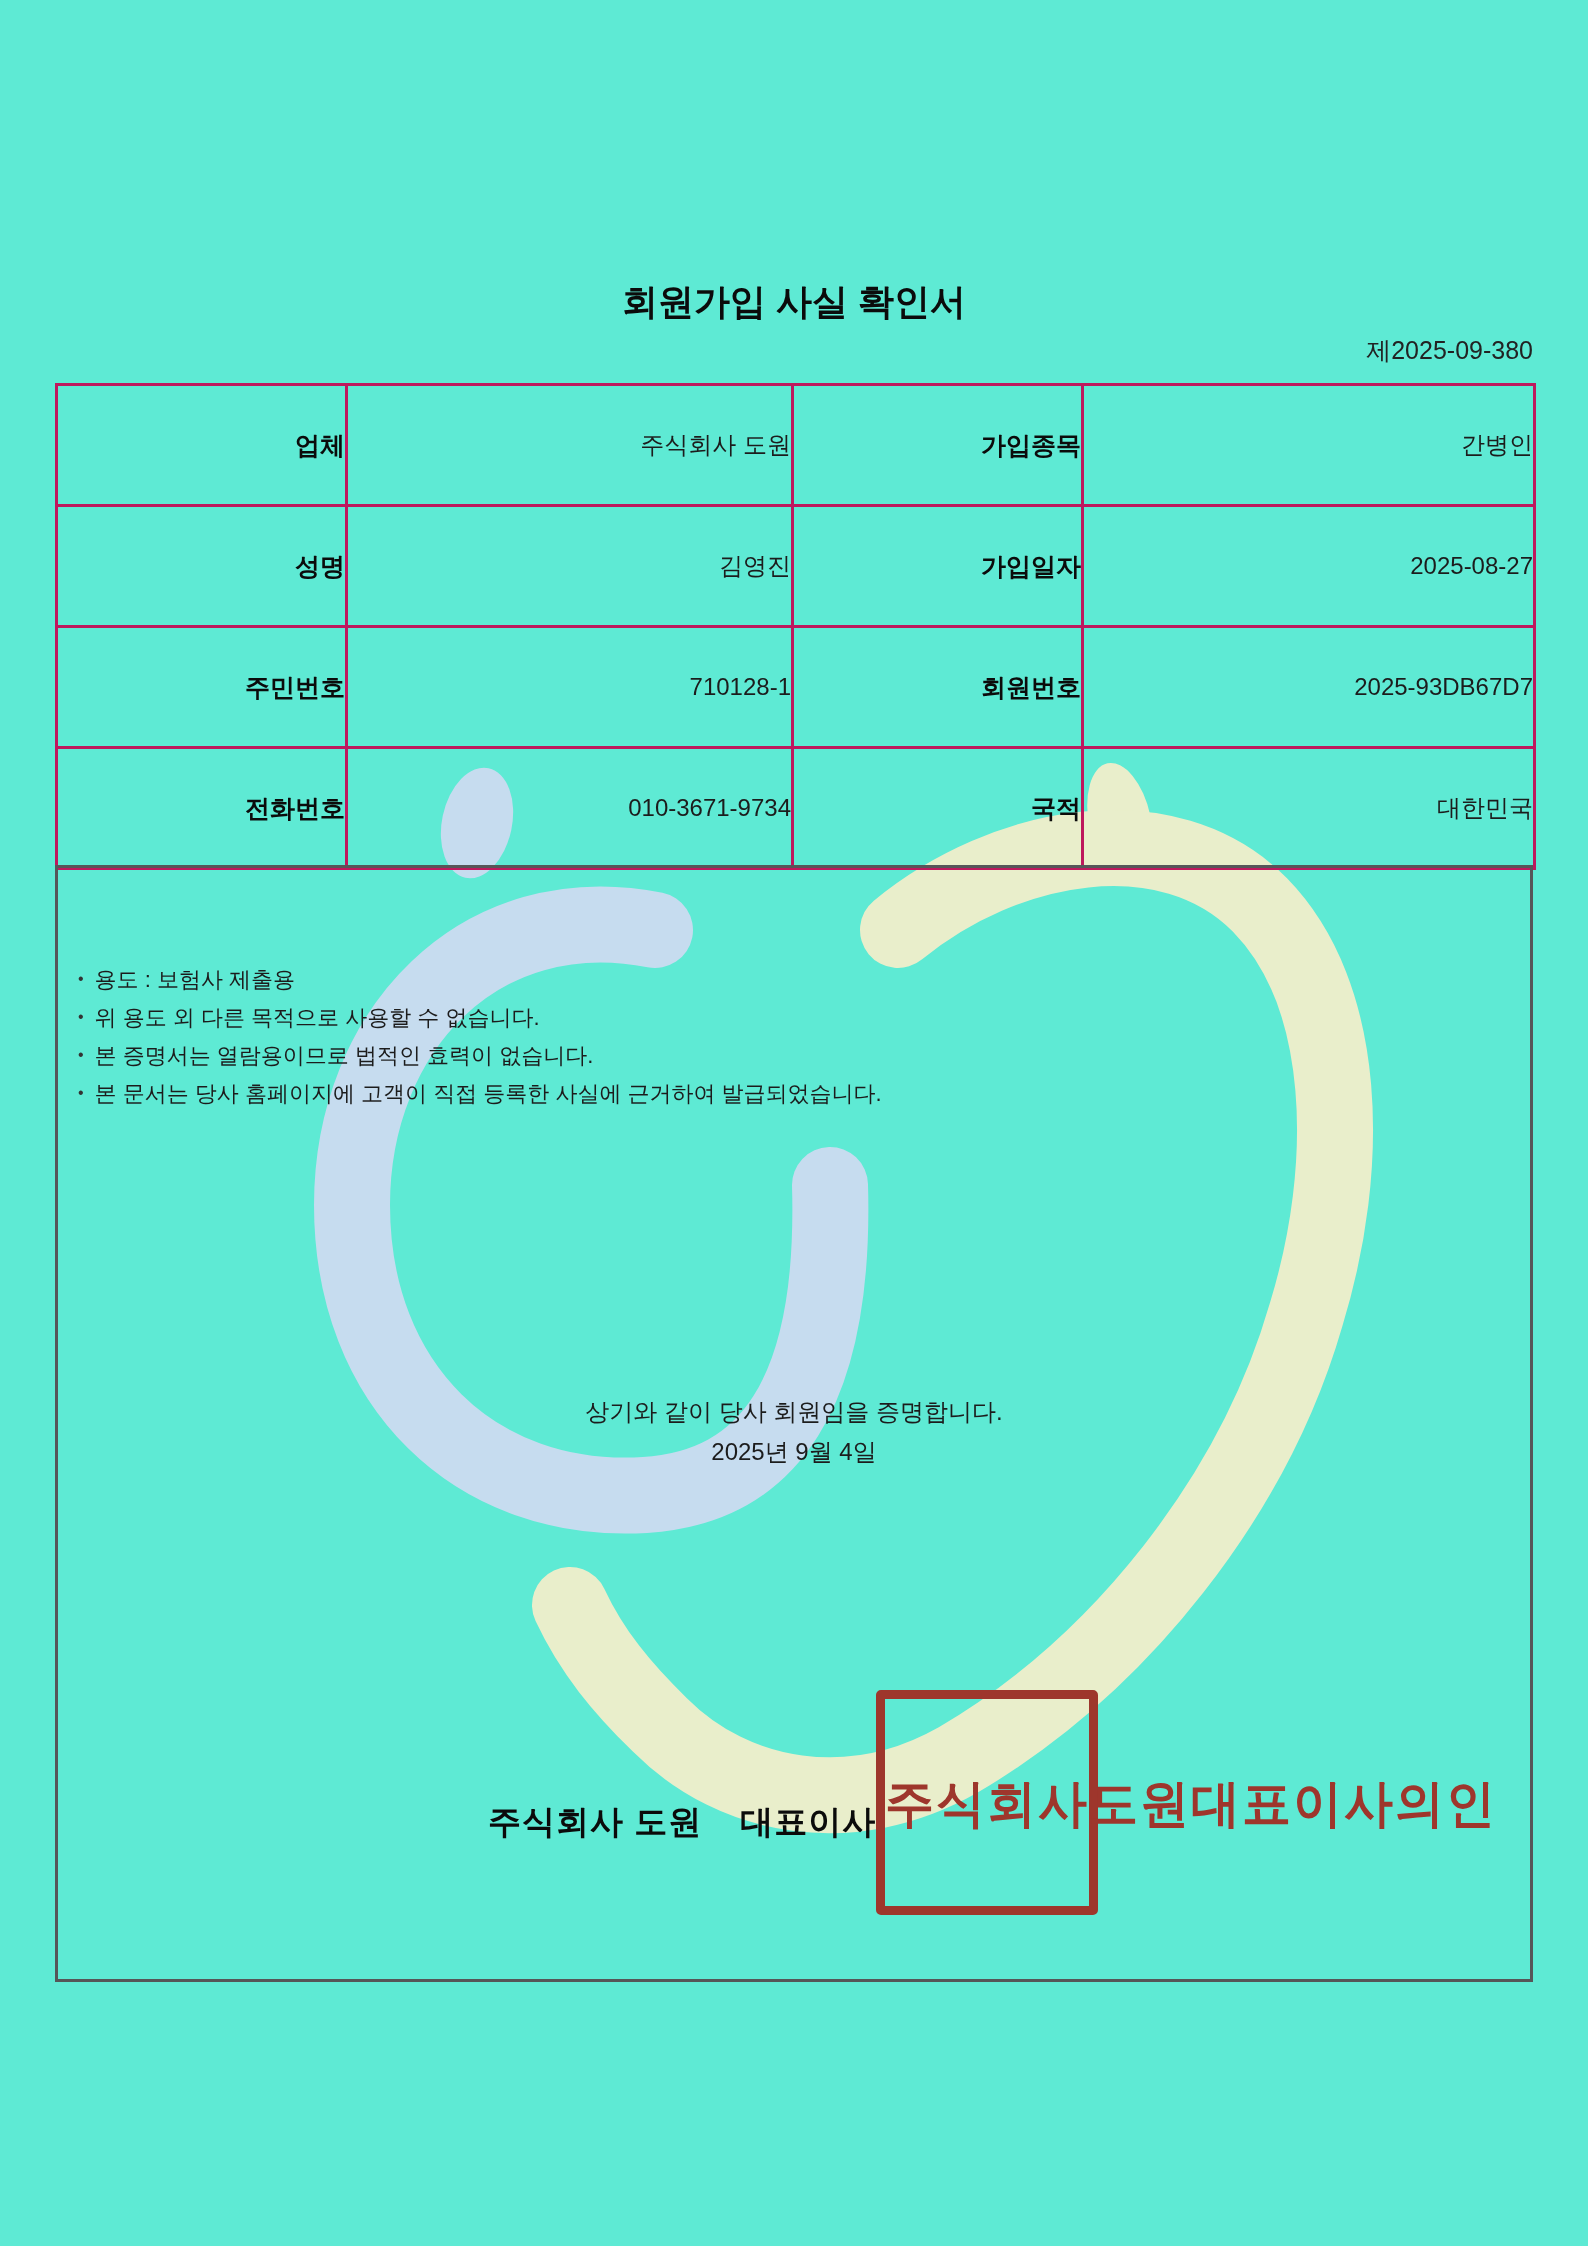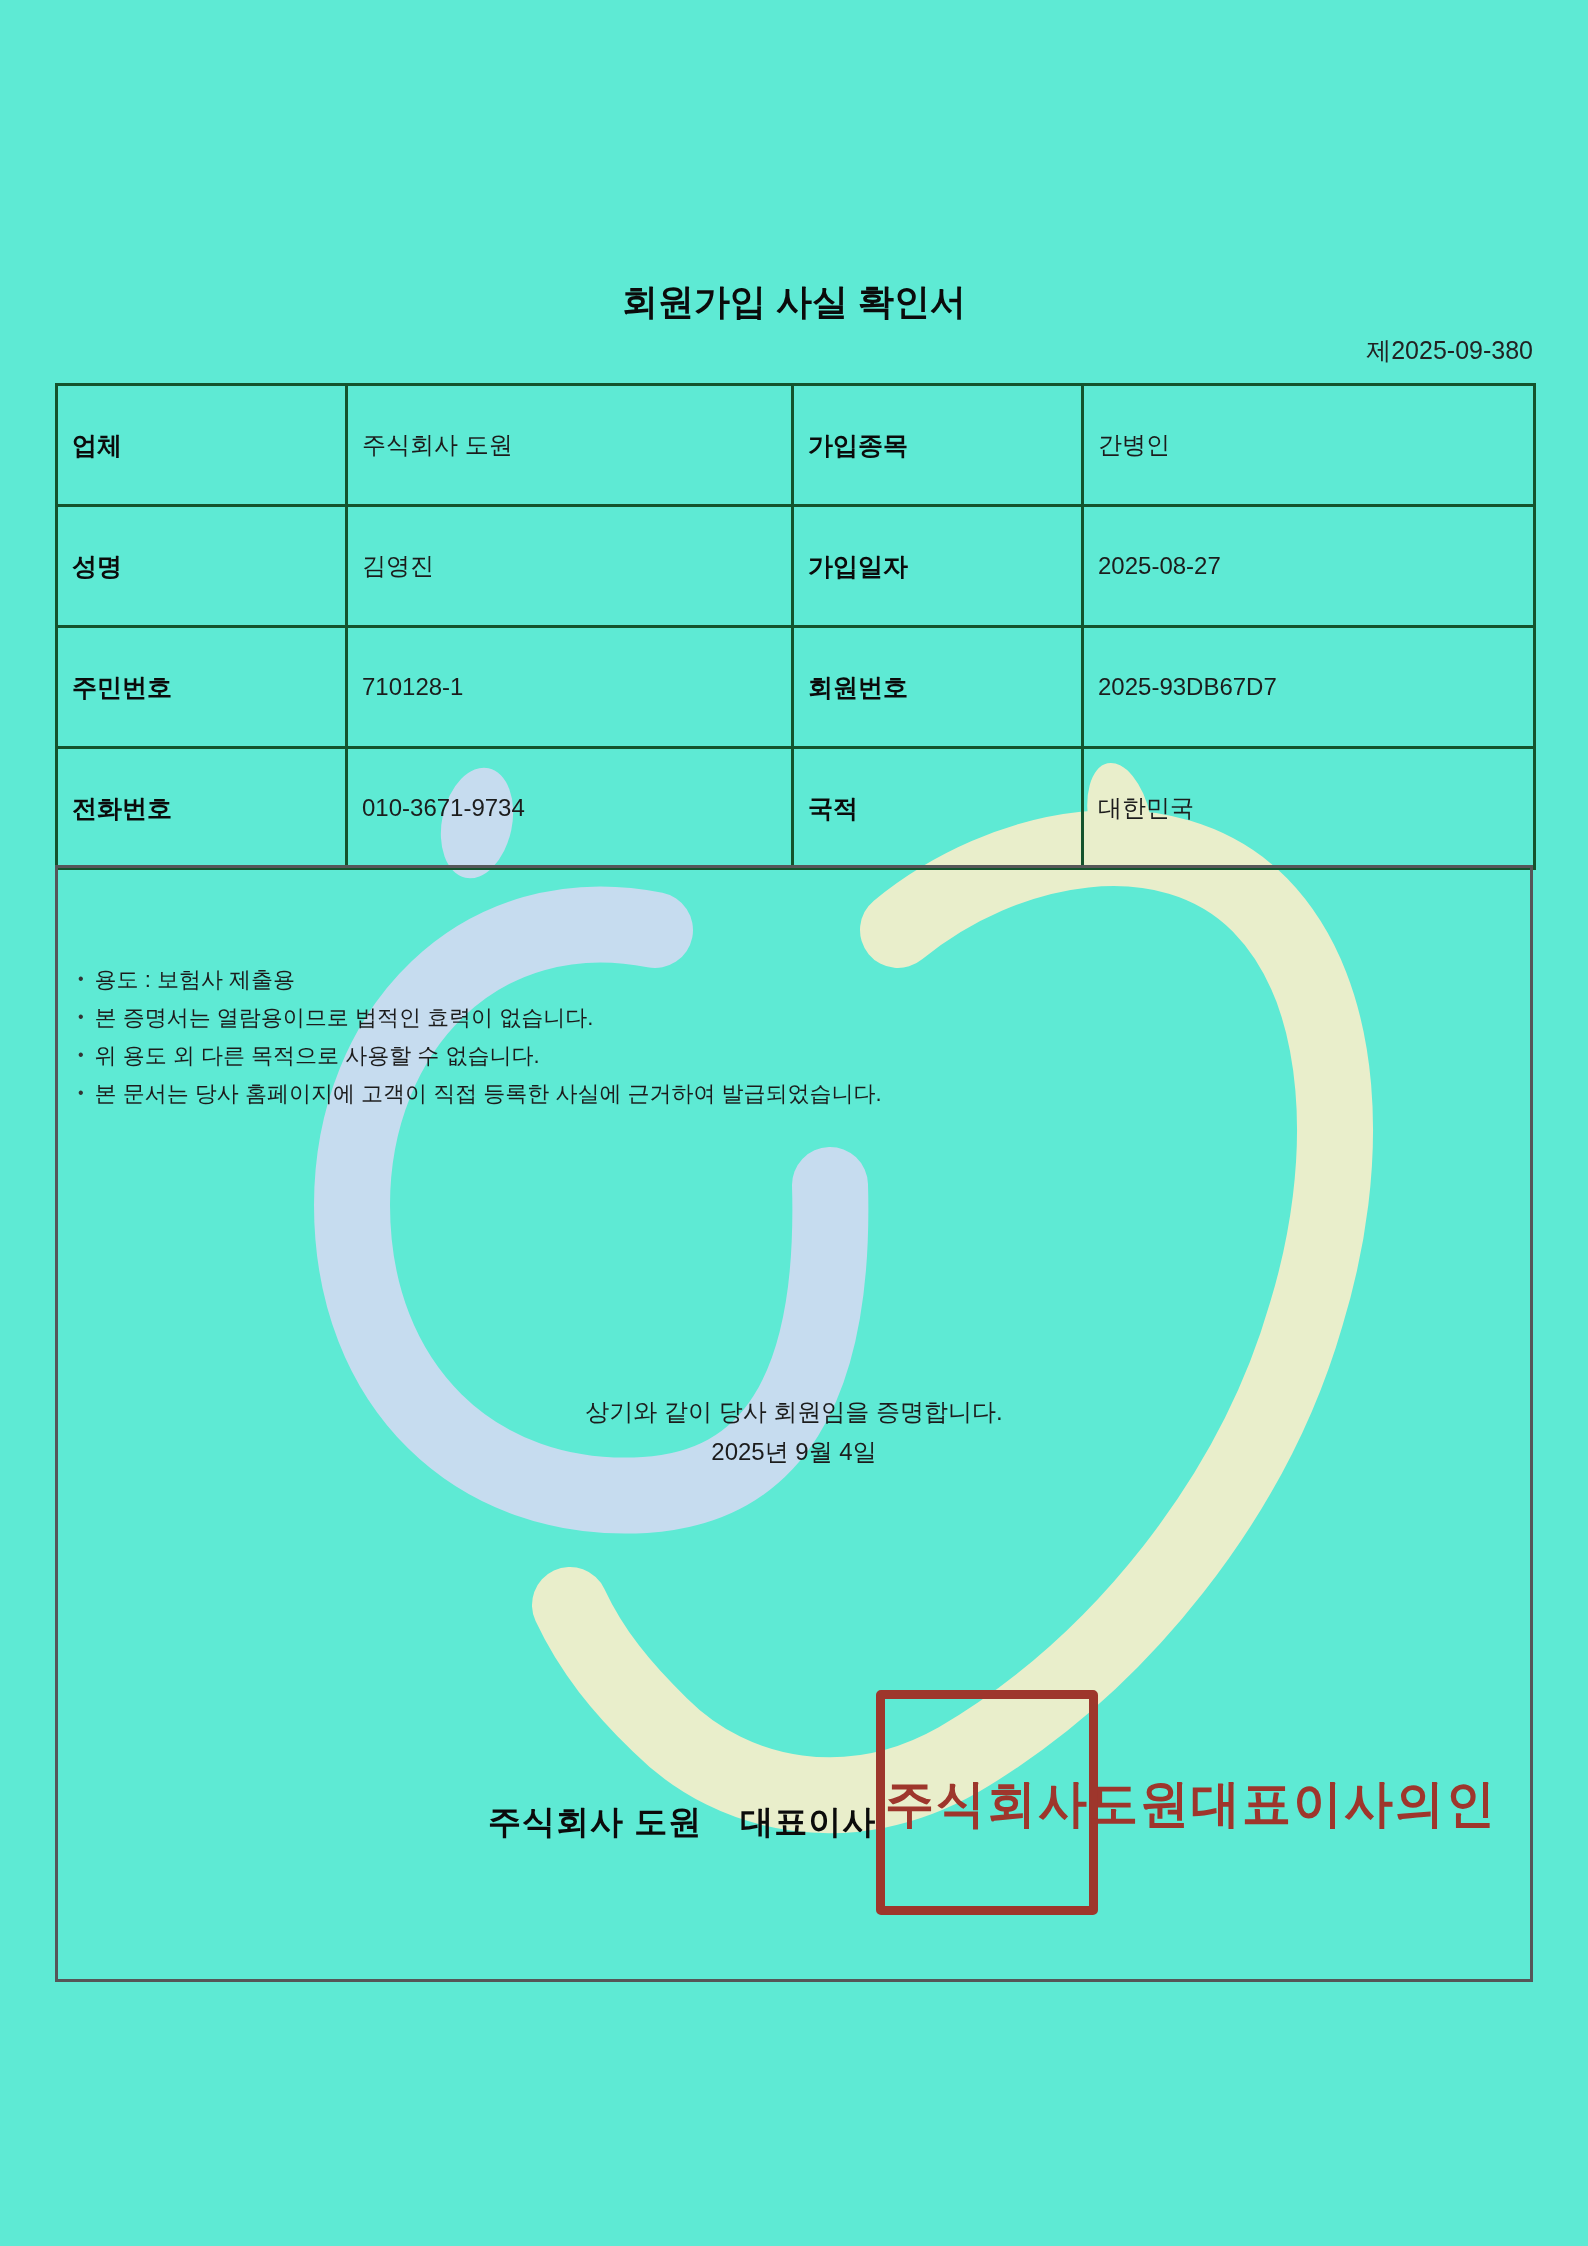--- a/index.html
+++ b/index.html
@@ -23,24 +23,24 @@
     font-size:25px;color:#222;
   }
 
   table.info{
     position:absolute;left:55px;top:383px;
     width:1478px;height:485px;
     border-collapse:collapse;table-layout:fixed;
     background:transparent;
   }
   table.info th,table.info td{
-    border:3px solid #14532d;
-    text-align:left;vertical-align:middle;
+    border:3px solid #be185d;
+    text-align:right;vertical-align:middle;
     background:transparent;
-    padding:14px;
+    padding:0;
   }
   table.info th{font-size:25px;font-weight:bold;color:#0b0b0b;}
   table.info td{font-size:24px;color:#1c1c1c;}
   table.info tr{height:121px;}
 
   .notes-box{
     position:absolute;left:55px;top:865px;
     width:1472px;height:1111px;
     border:3px solid #565658;
     background:transparent;
@@ -131,22 +131,22 @@
           <th>국적</th>
           <td>대한민국</td>
         </tr>
       </tbody>
     </table>
 
     <div class="notes-box"></div>
 
     <ul class="notes">
       <li><span class="dot">•</span><span>용도 : 보험사 제출용</span></li>
+      <li><span class="dot">•</span><span>위 용도 외 다른 목적으로 사용할 수 없습니다.</span></li>
       <li><span class="dot">•</span><span>본 증명서는 열람용이므로 법적인 효력이 없습니다.</span></li>
-      <li><span class="dot">•</span><span>위 용도 외 다른 목적으로 사용할 수 없습니다.</span></li>
       <li><span class="dot">•</span><span>본 문서는 당사 홈페이지에 고객이 직접 등록한 사실에 근거하여 발급되었습니다.</span></li>
     </ul>
 
     <div class="statement">
       <div>상기와 같이 당사 회원임을 증명합니다.</div>
       <div>2025년 9월 4일</div>
     </div>
 
     <div class="issuer">
       <span>주식회사 도원</span><span class="gap"></span><span>대표이사</span>

